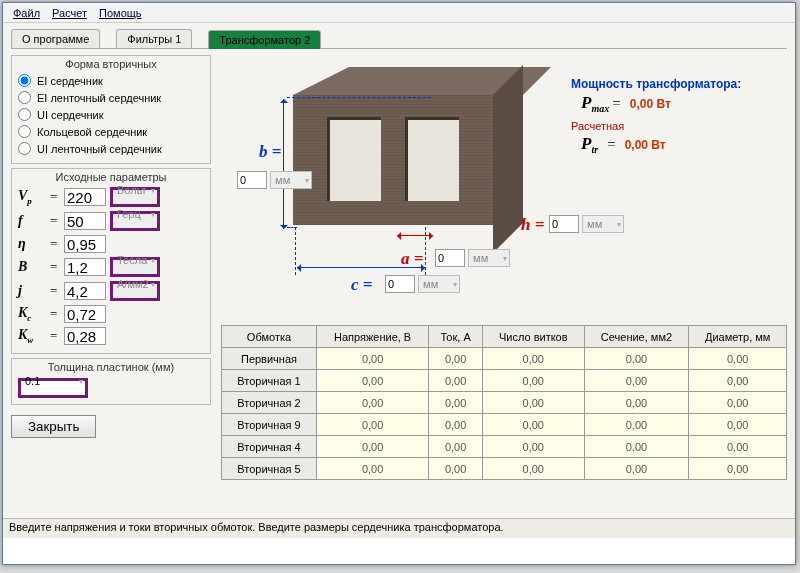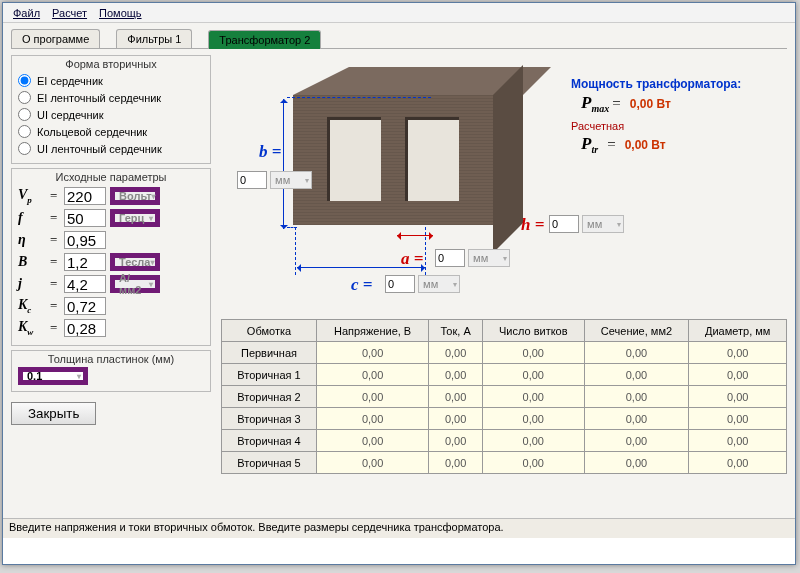--- a/index.html
+++ b/index.html
@@ -87,25 +87,24 @@
   input[type=radio] { margin: 0 2px 0 0; }
   .param-row { display: flex; align-items: center; gap: 4px; padding: 2px 0;}
   .param-sym { width: 28px; font-style: italic; font-weight: bold; font-family: "Times New Roman", serif; font-size: 14px; }
   .param-sym sub { font-size: 9px; }
   .eq { width: 10px; font-family: "Times New Roman", serif; font-size: 13px;}
   .param-val {
     width: 42px; height: 18px; border: 1px solid #999; background: #fff;
     padding: 0 2px; font-size: 15px;
   }
   .param-unit {
-    width: 50px; height: 18px; border: 5px solid #701a75; background: #eee;
+    width: 50px; height: 18px; border: 3px solid #701a75; background: #eee;
     color: #888; font-size: 11px;
     display: inline-flex; align-items: center; justify-content: space-between;
-    padding: 0 2px 0 4px;
-    font-weight: bold;
+    padding: 0 2px 14px 4px;
   }
   .param-unit::after { content: "▾"; font-size: 8px; color: #aaa;}
   .btn {
     border: 1px solid #888;
     background: linear-gradient(#fafafa,#e0e0e0);
     padding: 3px 16px;
     margin-top: 6px;
     text-align: right;
   }
   .right { flex: 1; }
@@ -195,21 +194,21 @@
   .power { position: absolute; left: 350px; top: 22px; width: 210px;}
   .power-title { color:#0033cc; font-weight: bold; font-size:12px;}
   .power-sub { color:#aa0000; font-size:11px; margin-top:6px;}
   .power-row { margin: 2px 0 6px 10px;}
   .power-sym { font-family:"Times New Roman",serif; font-weight:bold; font-style:italic; font-size:17px;}
   .power-sym sub { font-size:10px;}
   .power-val { color:#cc3300; font-weight:bold; margin-left:6px; font-size:12px;}
   table.windings {
     border-collapse: collapse;
     width: 100%;
-    margin-top: 14px;
+    margin-top: 20px;
     font-size: 11px;
     background: #be185d;
   }
   table.windings th, table.windings td {
     border: 1px solid #999;
     padding: 3px 6px;
     text-align: center;
     height: 22px;
   }
   table.windings th { background: #eceae4; font-weight: normal;}
@@ -407,21 +406,21 @@
               </tr>
               <tr>
                 <td class="name">Вторичная 2</td>
                 <td class="val">0,00</td>
                 <td class="val">0,00</td>
                 <td class="val">0,00</td>
                 <td class="val">0,00</td>
                 <td class="val">0,00</td>
               </tr>
               <tr>
-                <td class="name">Вторичная 3</td>
+                <td class="name">Вторичная 9</td>
                 <td class="val">0,00</td>
                 <td class="val">0,00</td>
                 <td class="val">0,00</td>
                 <td class="val">0,00</td>
                 <td class="val">0,00</td>
               </tr>
               <tr>
                 <td class="name">Вторичная 4</td>
                 <td class="val">0,00</td>
                 <td class="val">0,00</td>

